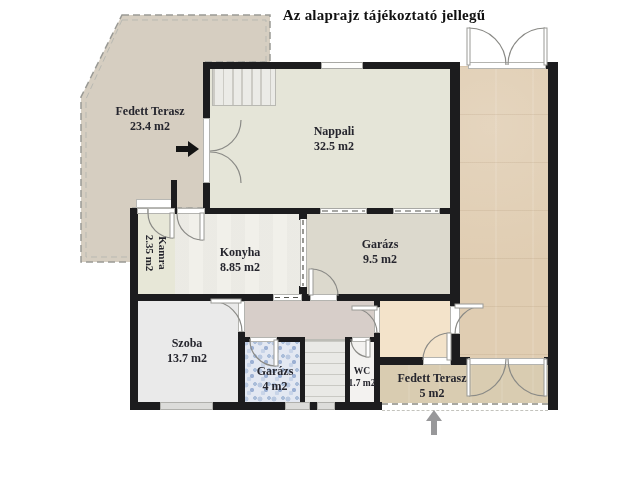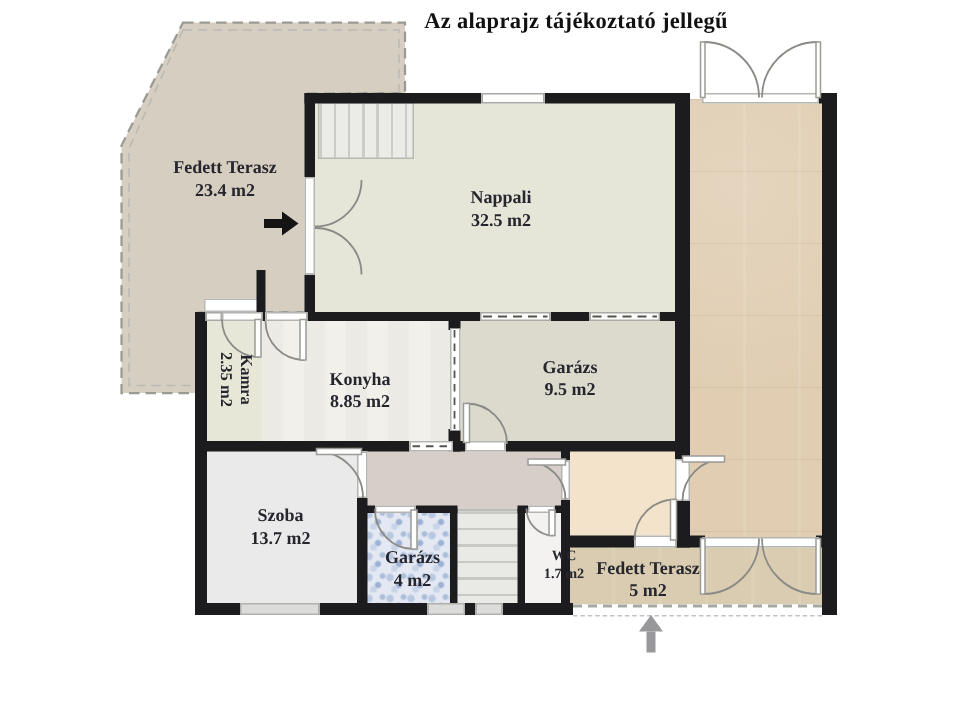--- a/index.html
+++ b/index.html
@@ -210,21 +210,21 @@
     <span class="ar">9.5 m2</span>
   </div>
   <div class="lbl" style="left:187px;top:351px;">
     <span class="nm">Szoba</span>
     <span class="ar">13.7 m2</span>
   </div>
   <div class="lbl" style="left:275px;top:379px;">
     <span class="nm">Garázs</span>
     <span class="ar">4 m2</span>
   </div>
-  <div class="lbl lbl-small" style="left:362px;top:378px;margin-left:14px;">
+  <div class="lbl lbl-small" style="left:362px;top:378px;">
     <span class="nm">WC</span>
     <span class="ar">1.7 m2</span>
   </div>
   <div class="lbl" style="left:432px;top:386px;">
     <span class="nm">Fedett Terasz</span>
     <span class="ar">5 m2</span>
   </div>
 
   <div class="arrow-right" style="left:176px;top:141px;width:24px;height:16px;">
     <div class="stem"></div>

